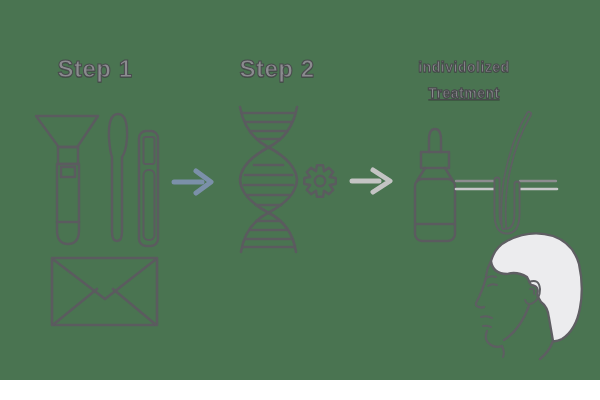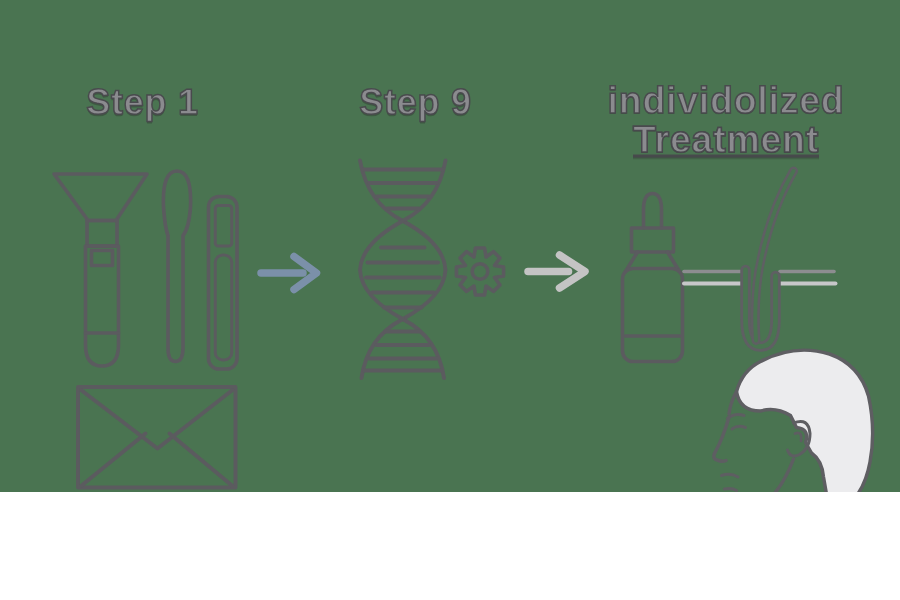--- a/index.html
+++ b/index.html
@@ -1,50 +1,50 @@
 <!DOCTYPE html>
 <html><head>
 <meta charset="utf-8">
 <style>
   html,body{margin:0;padding:0;}
   .canvas{
     position:relative;
-    width:600px;height:328px;
+    width:600px;height:380px;
     background:#4a7451;
     overflow:hidden;
     font-family:"Liberation Sans", sans-serif;
   }
   .step-label{
     position:absolute;
     top:55px;
     font-size:24px;
     font-weight:700;
     text-align:center;
     color:#8b8b8f;
     -webkit-text-stroke:1px rgba(72,72,76,0.95);
     text-shadow:0 1px 0 rgba(40,40,40,0.35);
     letter-spacing:0.5px;
     white-space:nowrap;
   }
   #label-step1{left:40px;width:110px;}
   #label-step2{left:222px;width:110px;}
   #label-treatment{
-    left:404px;width:160px;top:54px;
-    font-size:25px;line-height:26px;white-space:normal;
+    left:384px;width:160px;top:54px;
+    font-size:14px;line-height:26px;white-space:normal;
   }
   .icons-layer{position:absolute;left:0;top:0;}
 </style>
 </head>
 <body>
 
 <div class="canvas">
 
   <div id="label-step1" class="step-label">Step 1</div>
 
-  <div id="label-step2" class="step-label">Step 9</div>
+  <div id="label-step2" class="step-label">Step 2</div>
 
   <div id="label-treatment" class="step-label">
     <span style="display:block;">individolized</span>
     <span style="display:block;text-decoration:underline;">Treatment</span>
   </div>
 
   <svg class="icons-layer" width="600" height="400" viewBox="0 0 600 400" fill="none" stroke="#5b5b5f" stroke-width="2.4" stroke-linecap="round" stroke-linejoin="round">
 
     <g>
       <path d="M36,116 H98 L78,146 V147 H58 V146 Z"></path>

